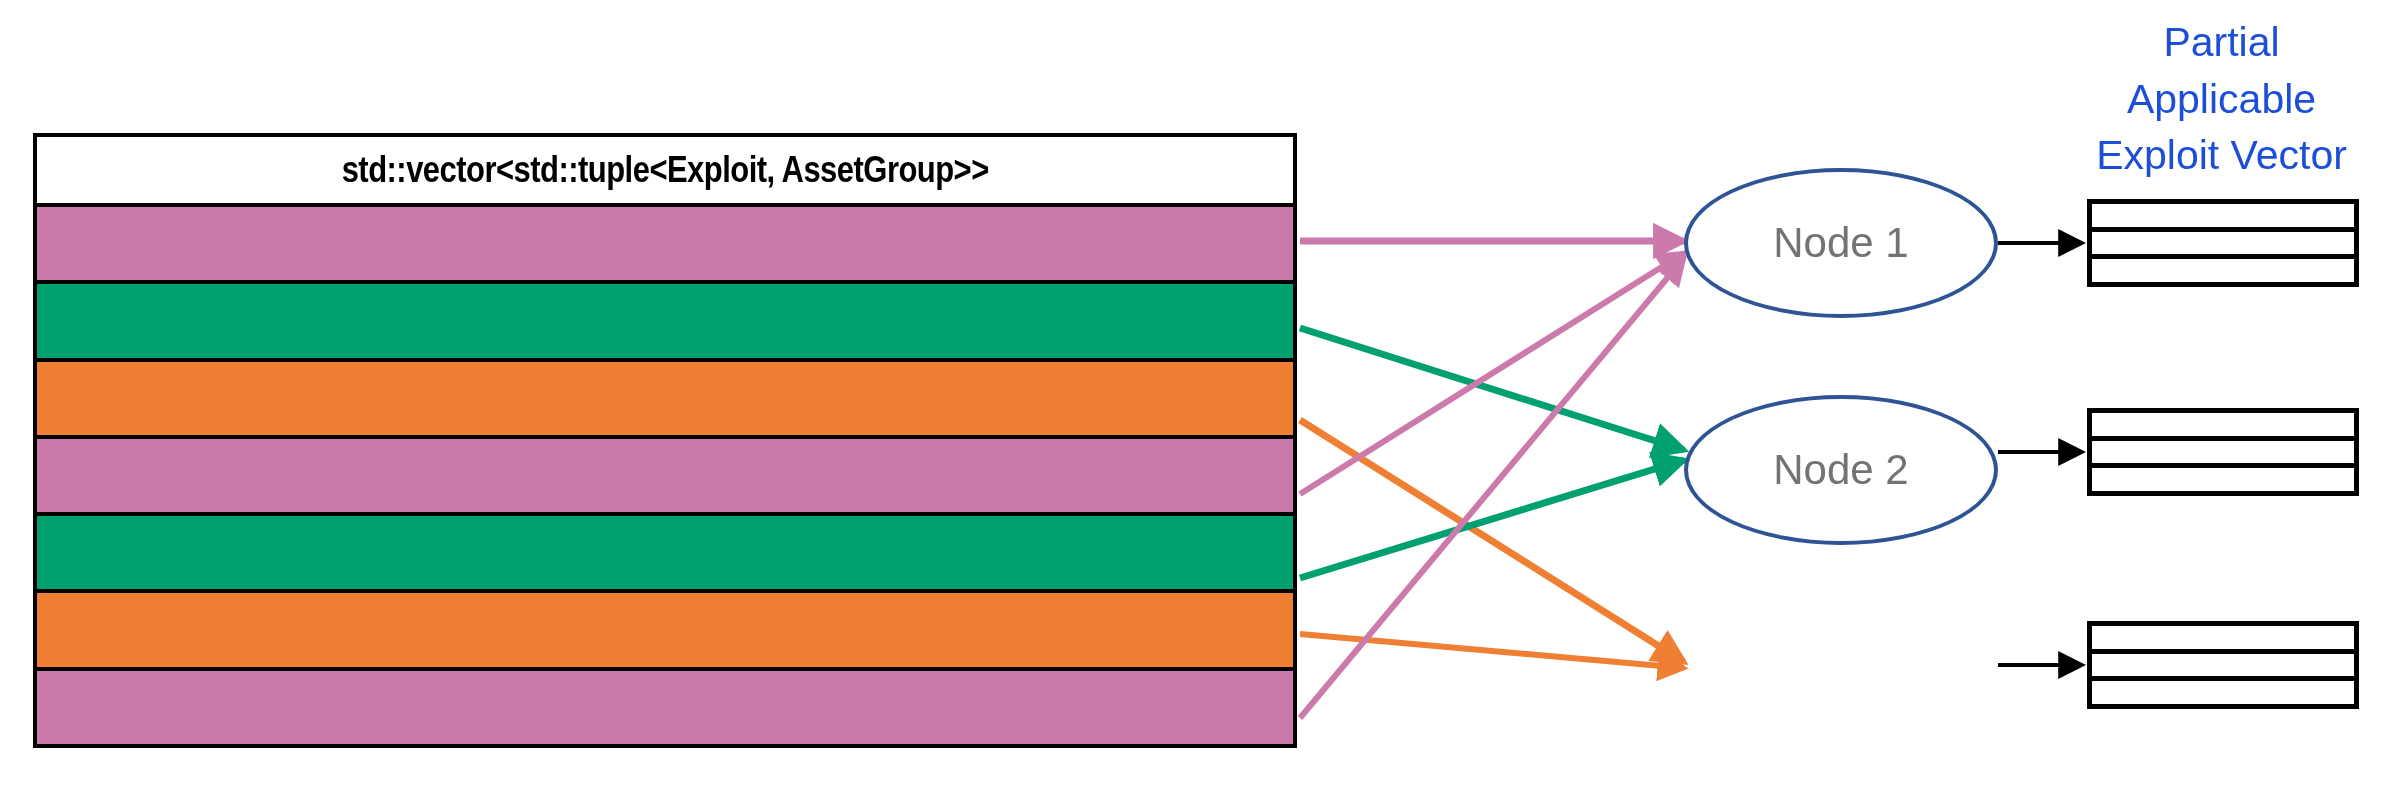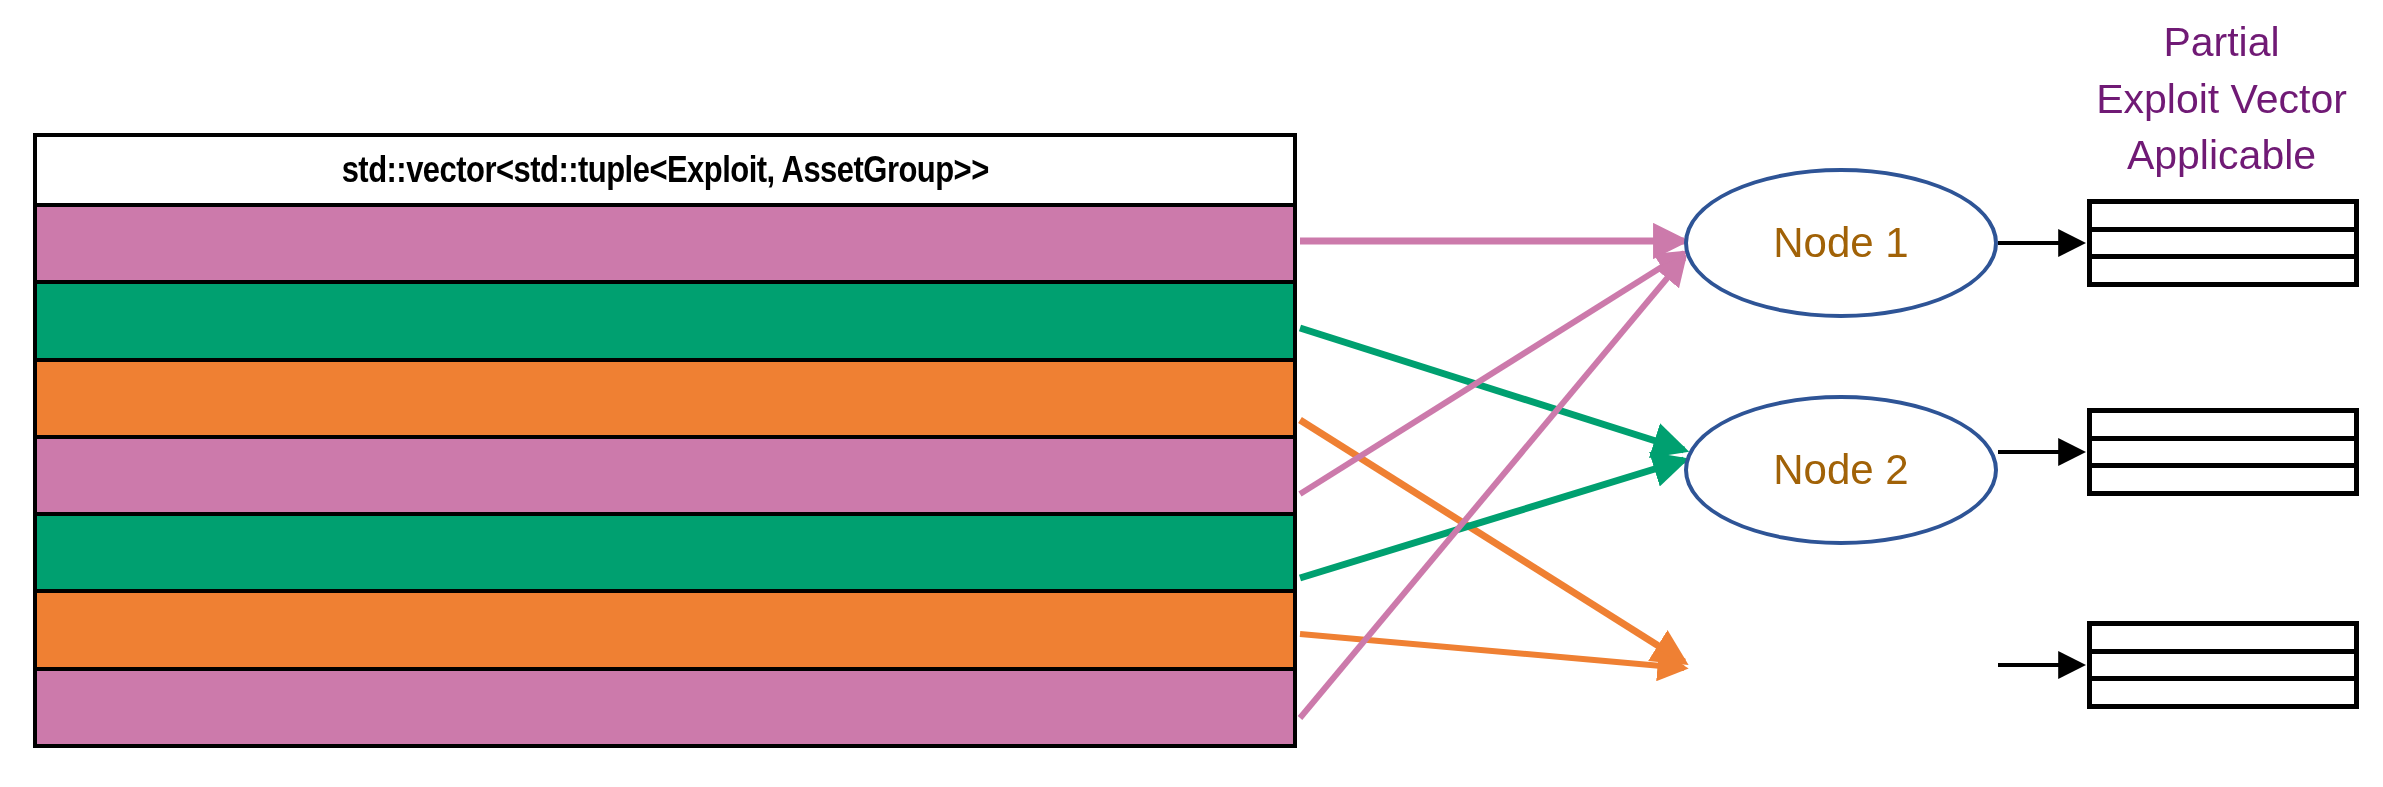--- a/index.html
+++ b/index.html
@@ -74,42 +74,42 @@
     border: 4px solid #2E5496;
     border-radius: 50%;
     background: #ffffff;
     display: flex;
     align-items: center;
     justify-content: center;
   }
   .node-label {
     font-family: "Liberation Sans", "DejaVu Sans", sans-serif;
     font-size: 42px;
-    color: #a16207;
+    color: #737373;
     white-space: nowrap;
     line-height: 1;
   }
   .node-label sub {
     font-size: 27px;
     vertical-align: baseline;
     position: relative;
     top: 8px;
   }
 
   
   .pae-caption {
     position: absolute;
     left: 2060px;
     top: 14px;
     width: 323px;
     text-align: center;
     font-family: "Liberation Sans", "DejaVu Sans", sans-serif;
     font-size: 41px;
     line-height: 1.38;
-    color: #701a75;
+    color: #1d4ed8;
   }
   .pae-box {
     position: absolute;
     box-sizing: border-box;
     border: 5px solid #000000;
     background: #ffffff;
     display: flex;
     flex-direction: column;
     width: 272px;
     height: 88px;
@@ -180,22 +180,22 @@
     <span class="node-label">Node 1</span>
   </div>
 
   <div class="node-ellipse" style="left:1684px; top:395px; width:314px; height:150px;">
     <span class="node-label">Node 2</span>
   </div>
 
 
   <div class="pae-caption">
     <div>Partial</div>
+    <div>Applicable</div>
     <div>Exploit Vector</div>
-    <div>Applicable</div>
   </div>
 
   <div class="pae-box" style="left:2087px; top:199px;">
     <div class="pae-cell"></div>
     <div class="pae-cell"></div>
     <div class="pae-cell"></div>
   </div>
 
   <div class="pae-box" style="left:2087px; top:408px;">
     <div class="pae-cell"></div>

